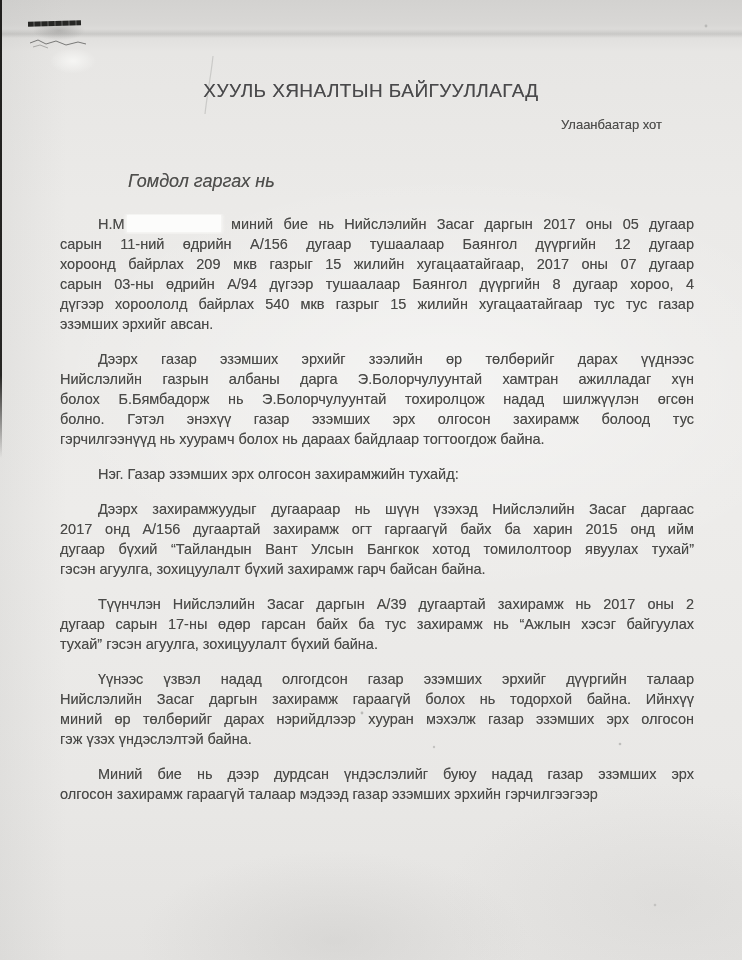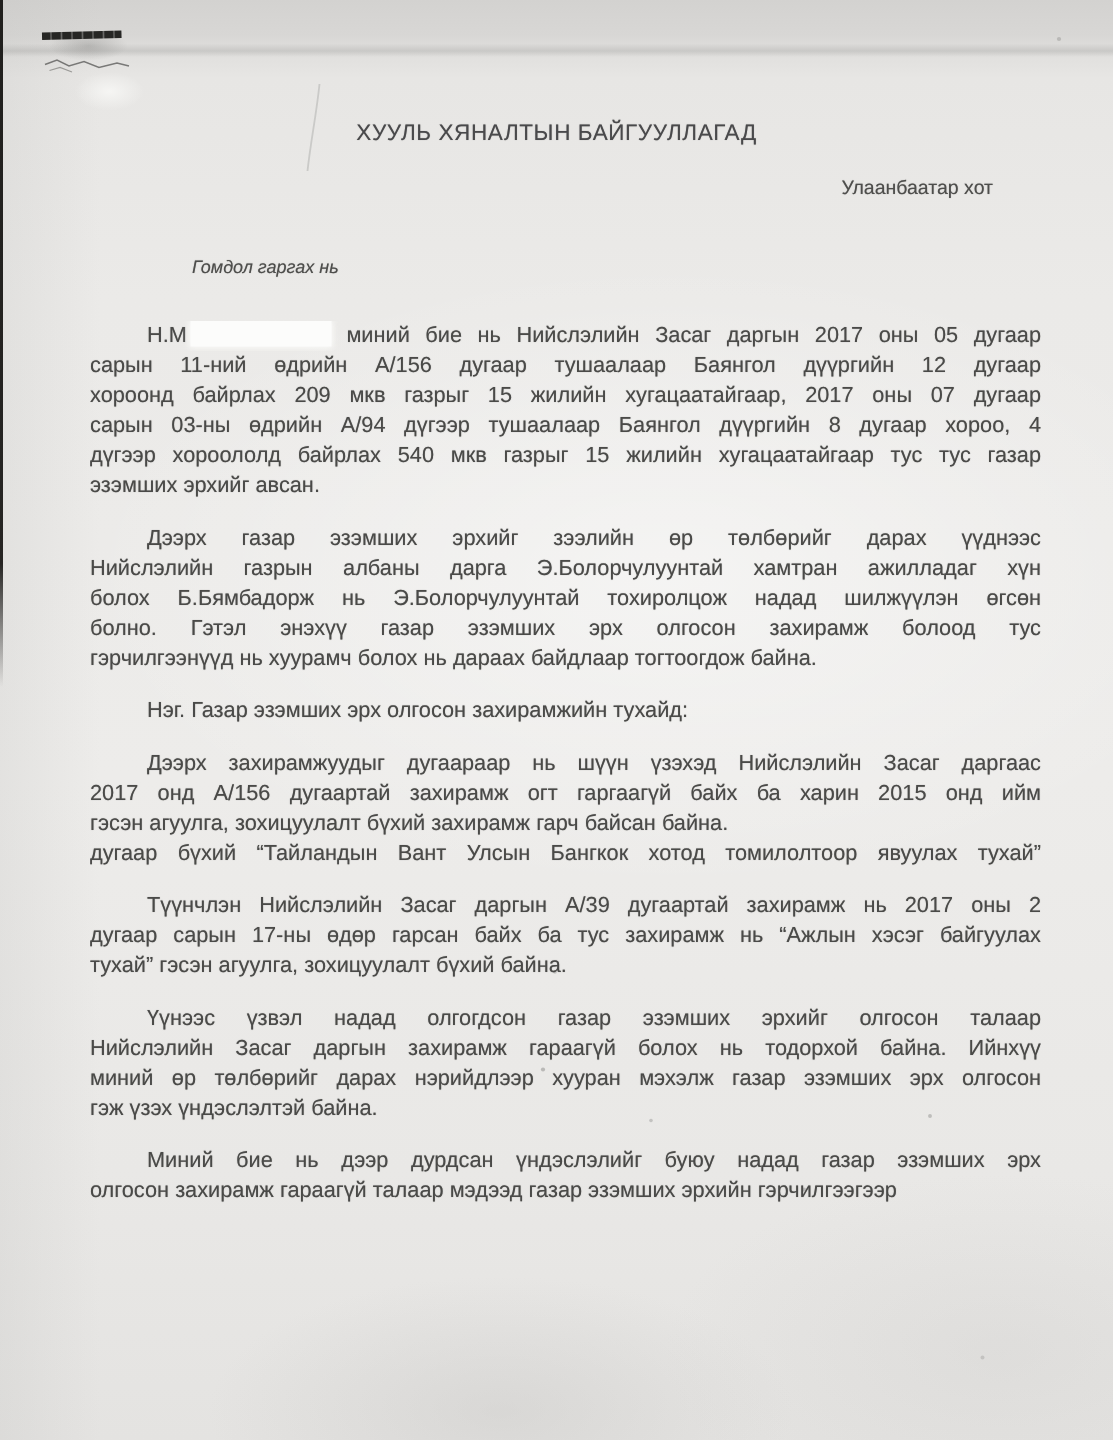--- a/index.html
+++ b/index.html
@@ -15,28 +15,28 @@
       radial-gradient(ellipse 260px 120px at 45% 98%, rgba(198,197,195,0.40), rgba(198,197,195,0) 75%),
       radial-gradient(ellipse 300px 160px at 90% 94%, rgba(205,204,202,0.30), rgba(205,204,202,0) 75%),
       linear-gradient(90deg, rgba(190,190,188,0.22), rgba(190,190,188,0) 9%),
       linear-gradient(180deg, #d3d2d0 0px, #d8d7d5 24px, #dfdedc 33px, #e7e6e4 52px,
                       #ebeae8 200px, #edecea 520px, #e9e8e6 780px, #e4e3e1 960px);
   }
   .doc-text { text-shadow: 0 0 0.6px rgba(74,74,72,0.55); }
 
   .title {
     position: absolute; top: 80px; left: 0; width: 100%;
-    text-align: center; font-size: 15px; letter-spacing: 0.4px; color: #49494b;
+    text-align: center; font-size: 19px; letter-spacing: 0.4px; color: #49494b;
   }
   .dateline {
     position: absolute; top: 117px; right: 80px; font-size: 13px; color: #4e4e4c;
   }
   .salutation {
     position: absolute; top: 171px; left: 128px;
-    font-style: italic; font-size: 12px; color: #4e4e4c;
+    font-style: italic; font-size: 18px; color: #4e4e4c;
   }
   .doc-body {
     position: absolute; top: 198px; left: 60px; width: 634px;
     font-size: 14.5px; line-height: 20px;
   }
   .block { margin-top: 15px; }
   .block:first-child { margin-top: 16px; }
   .line { text-align: justify; text-align-last: justify; height: 20px; overflow: hidden; }
   .line.first { text-indent: 38px; }
   .line.last { text-align-last: left; }
@@ -117,30 +117,30 @@
         <div class="line">болох Б.Бямбадорж нь Э.Болорчулуунтай тохиролцож надад шилжүүлэн өгсөн</div>
         <div class="line">болно. Гэтэл энэхүү газар эзэмших эрх олгосон захирамж болоод тус</div>
         <div class="line last">гэрчилгээнүүд нь хуурамч болох нь дараах байдлаар тогтоогдож байна.</div>
       </div>
       <div class="block heading">
         <div class="line first last">Нэг. Газар эзэмших эрх олгосон захирамжийн тухайд:</div>
       </div>
       <div class="block paragraph">
         <div class="line first">Дээрх захирамжуудыг дугаараар нь шүүн үзэхэд Нийслэлийн Засаг даргаас</div>
         <div class="line">2017 онд А/156 дугаартай захирамж огт гаргаагүй байх ба харин 2015 онд ийм</div>
+        <div class="line">дугаар бүхий “Тайландын Вант Улсын Бангкок хотод томилолтоор явуулах тухай”</div>
         <div class="line last">гэсэн агуулга, зохицуулалт бүхий захирамж гарч байсан байна.</div>
-        <div class="line">дугаар бүхий “Тайландын Вант Улсын Бангкок хотод томилолтоор явуулах тухай”</div>
       </div>
       <div class="block paragraph">
         <div class="line first">Түүнчлэн Нийслэлийн Засаг даргын А/39 дугаартай захирамж нь 2017 оны 2</div>
         <div class="line">дугаар сарын 17-ны өдөр гарсан байх ба тус захирамж нь “Ажлын хэсэг байгуулах</div>
         <div class="line last">тухай” гэсэн агуулга, зохицуулалт бүхий байна.</div>
       </div>
       <div class="block paragraph">
-        <div class="line first">Үүнээс үзвэл надад олгогдсон газар эзэмших эрхийг олгосон талаар</div>
+        <div class="line first">Үүнээс үзвэл надад олгогдсон газар эзэмших эрхийг дүүргийн талаар</div>
         <div class="line">Нийслэлийн Засаг даргын захирамж гараагүй болох нь тодорхой байна. Ийнхүү</div>
         <div class="line">миний өр төлбөрийг дарах нэрийдлээр хууран мэхэлж газар эзэмших эрх олгосон</div>
         <div class="line last">гэж үзэх үндэслэлтэй байна.</div>
       </div>
       <div class="block paragraph">
         <div class="line first">Миний бие нь дээр дурдсан үндэслэлийг буюу надад газар эзэмших эрх</div>
         <div class="line last">олгосон захирамж гараагүй талаар мэдээд газар эзэмших эрхийн гэрчилгээгээр</div>
       </div>
     </div>
 

